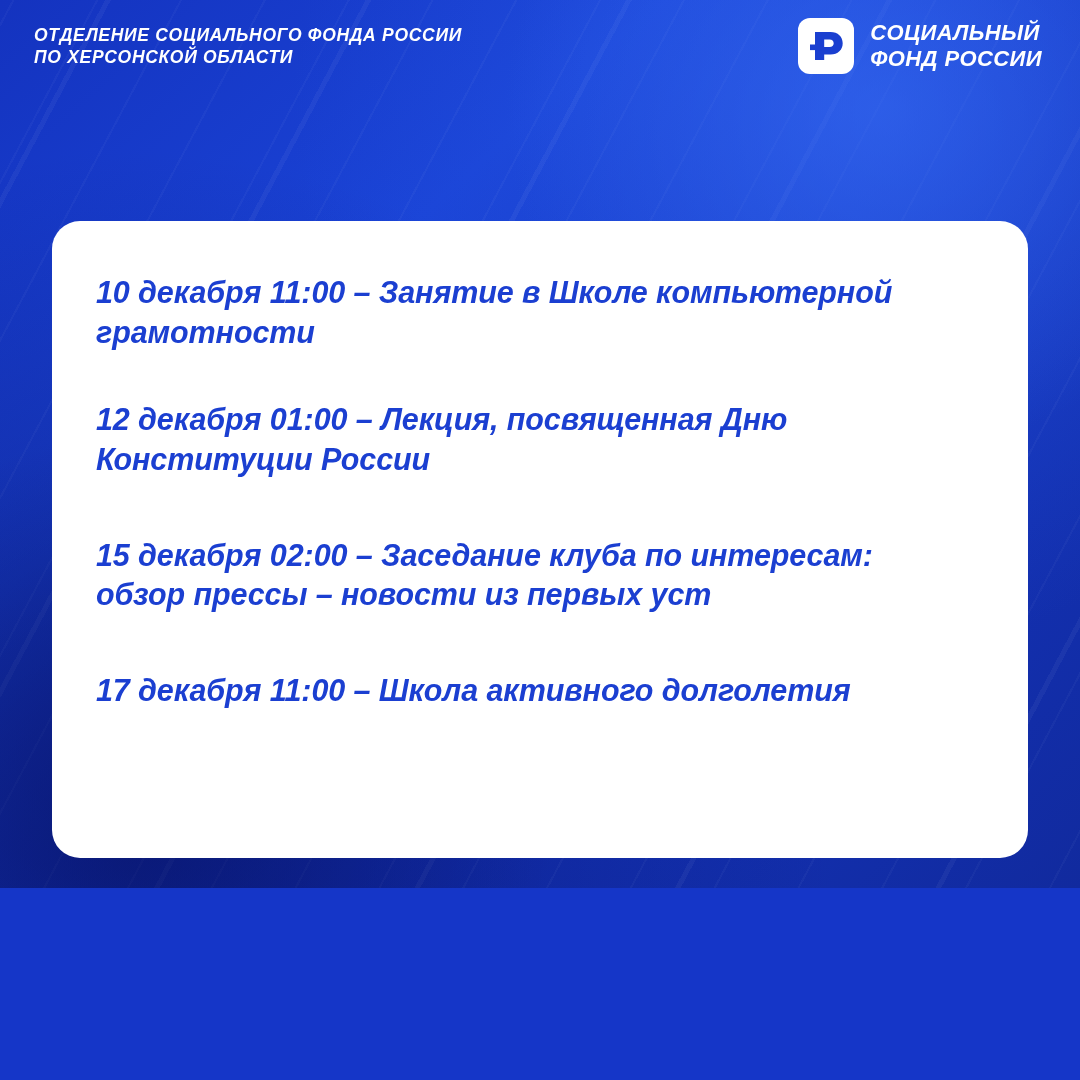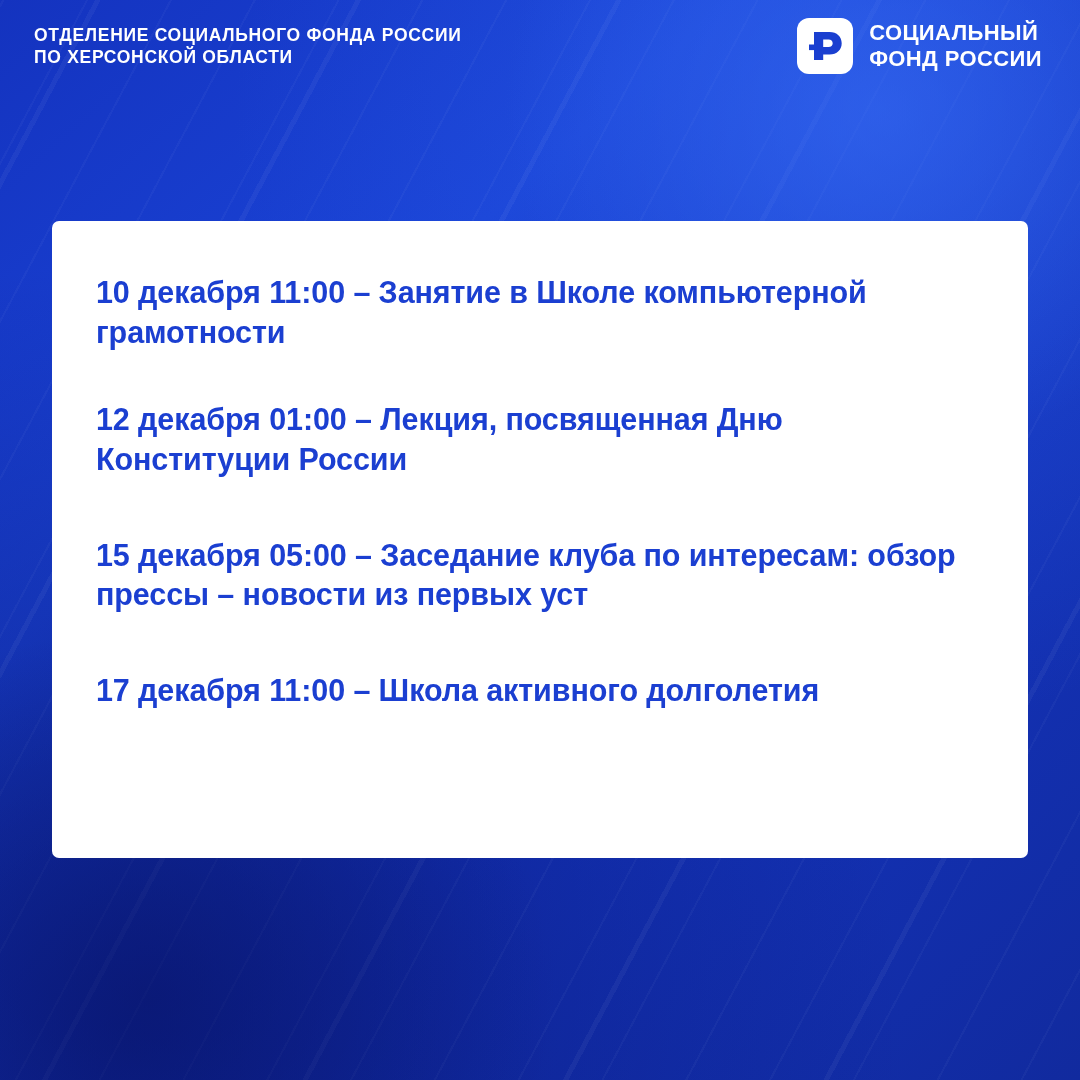--- a/index.html
+++ b/index.html
@@ -10,26 +10,27 @@
     width: 1080px;
     height: 1080px;
     overflow: hidden;
     font-family: "Liberation Sans", sans-serif;
     background: #1536c8;
   }
 
   .poster {
     position: relative;
     width: 1080px;
-    height: 1080px;
+    height: 888px;
     background:
       radial-gradient(circle at 78% 12%, rgba(40,90,230,0.55) 0%, rgba(40,90,230,0) 48%),
       radial-gradient(circle at 12% 96%, rgba(10,24,120,0.75) 0%, rgba(10,24,120,0) 55%),
       linear-gradient(138deg, #1433bf 0%, #1a43d6 32%, #1434bd 62%, #112a9e 100%);
     overflow: hidden;
+    font-style: italic;
   }
 
   
   .streaks {
     position: absolute;
     inset: -10%;
     background-image: repeating-linear-gradient(
       118deg,
       rgba(255,255,255,0.030) 0px,
       rgba(255,255,255,0.030) 2px,
@@ -110,21 +111,21 @@
   }
 
   
   .card {
     position: absolute;
     left: 52px;
     top: 221px;
     width: 976px;
     height: 637px;
     background: #ffffff;
-    border-radius: 7px;
+    border-radius: 28px;
     box-sizing: border-box;
     padding: 52px 58px 40px 44px;
   }
   .events {
     list-style: none;
     margin: 0;
     padding: 0;
   }
   .event {
     color: #1b3fd1;
@@ -161,17 +162,17 @@
       </span>
       <p class="brand-name">СОЦИАЛЬНЫЙ
 ФОНД РОССИИ</p>
     </div>
   </div>
 
   <div class="card">
     <ul class="events">
       <li class="event">10 декабря 11:00 – Занятие в Школе компьютерной грамотности</li>
       <li class="event gap-lg">12 декабря 01:00 – Лекция, посвященная Дню Конституции России</li>
-      <li class="event gap-lg">15 декабря 05:00 – Заседание клуба по интересам: обзор прессы – новости из первых уст</li>
+      <li class="event gap-lg">15 декабря 02:00 – Заседание клуба по интересам: обзор прессы – новости из первых уст</li>
       <li class="event">17 декабря 11:00 – Школа активного долголетия</li>
     </ul>
   </div>
 </div>
 
 </body></html>

